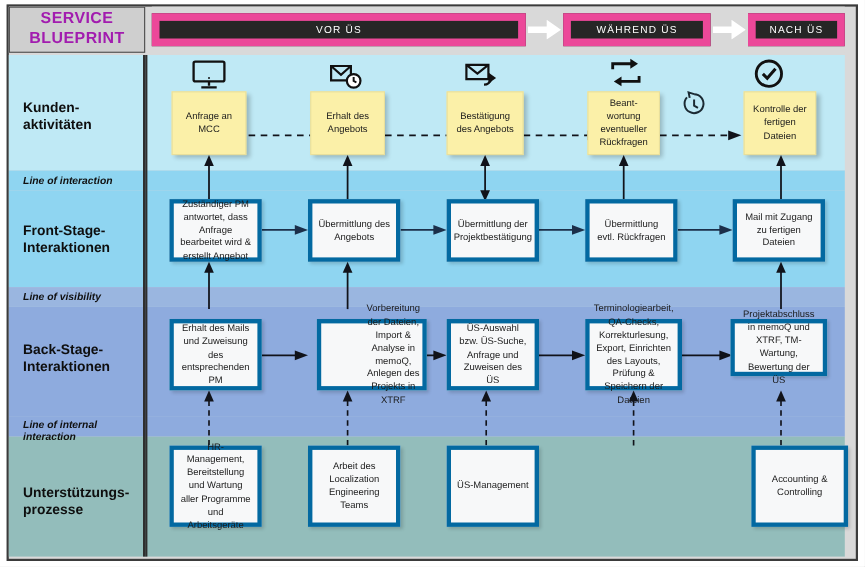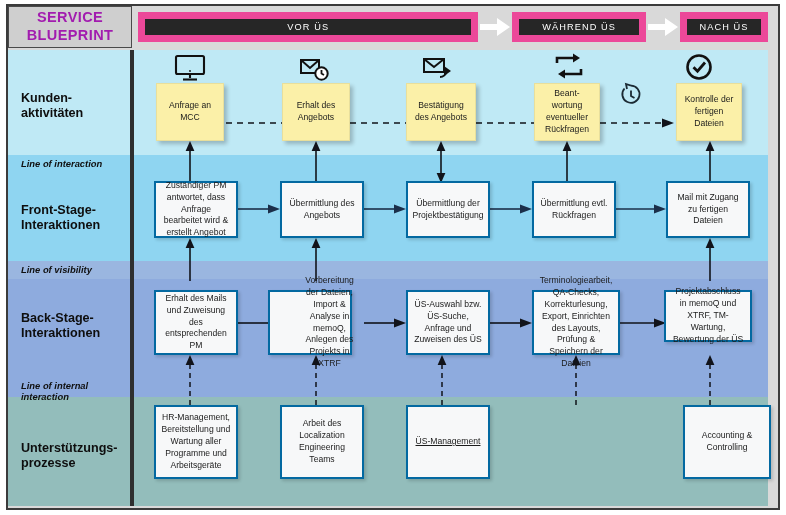--- a/index.html
+++ b/index.html
@@ -93,21 +93,21 @@
     display:flex;align-items:center;justify-content:center;
     text-align:center;
     font-size:8.6px;color:#1b1b1b;line-height:1.38;
     padding:4px 5px;
   }
   .note{
     background:#fbf0a8;border:1px solid #e8df9c;
     box-shadow:3px 3px 4px rgba(0,0,0,0.22);
   }
   .boxw{
-    background:#f7f8f9;border:2px solid #0369a1;
+    background:#f7f8f9;border:4px solid #0369a1;
     box-shadow:2px 2px 3px rgba(0,0,0,0.16);
   }
 
   
   .icon{position:absolute;display:block;}
   .icon svg{display:block;}
 
   
   .conn{position:absolute;}
   .conn svg{display:block;overflow:visible;}
@@ -396,21 +396,21 @@
     <div class="conn" style="left:482px;top:268px;">
       <svg width="52" height="10">
           <line x1="0" y1="5" x2="40" y2="5" stroke="#11131a" stroke-width="1.6"></line>
           <path d="M38 0.6 L50 5 L38 9.4 Z" fill="#11131a"></path>
         </svg>
     </div>
 
     <div class="node boxw" style="left:20px;top:240px;width:84px;height:65px;">
       <span>Erhalt des Mails und Zuweisung des entsprechenden PM</span>
     </div>
-    <div class="node boxw" style="left:134px;top:240px;width:84px;height:65px;padding-left:44px;">
+    <div class="node boxw" style="left:154px;top:240px;width:100px;height:65px;padding-left:44px;">
       <span>Vorbereitung der Dateien, Import &amp; Analyse in memoQ, Anlegen des Projekts in XTRF</span>
     </div>
     <div class="node boxw" style="left:272px;top:240px;width:84px;height:65px;">
       <span>ÜS-Auswahl bzw. ÜS-Suche, Anfrage und Zuweisen des ÜS</span>
     </div>
     <div class="node boxw" style="left:398px;top:240px;width:88px;height:65px;">
       <span>Terminologiearbeit, QA-Checks, Korrekturlesung, Export, Einrichten des Layouts, Prüfung &amp; Speichern der Dateien</span>
     </div>
     <div class="node boxw" style="left:530px;top:240px;width:88px;height:52px;">
       <span>Projektabschluss in memoQ und XTRF, TM-Wartung, Bewertung der ÜS</span>
@@ -446,21 +446,21 @@
           <path d="M1.6 10 L6 0 L10.4 10 Z" fill="#11131a"></path>
         </svg>
     </div>
 
     <div class="node boxw" style="left:20px;top:355px;width:84px;height:74px;">
       <span>HR-Management, Bereitstellung und Wartung aller Programme und Arbeitsgeräte</span>
     </div>
     <div class="node boxw" style="left:146px;top:355px;width:84px;height:74px;">
       <span>Arbeit des Localization Engineering Teams</span>
     </div>
-    <div class="node boxw" style="left:272px;top:355px;width:84px;height:74px;text-decoration:underline;">
+    <div class="node boxw" style="left:272px;top:355px;width:84px;height:74px;">
       <span>ÜS-Management</span>
     </div>
     <div class="node boxw" style="left:549px;top:355px;width:88px;height:74px;justify-content:flex-end;">
       <span>Accounting &amp; Controlling</span>
     </div>
 
   </div>
 </div>
 
 </body></html>

